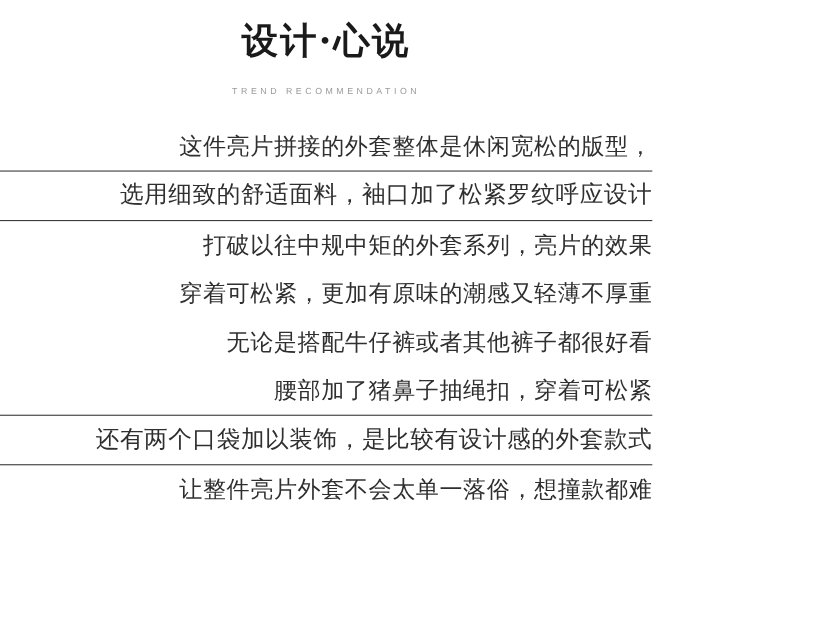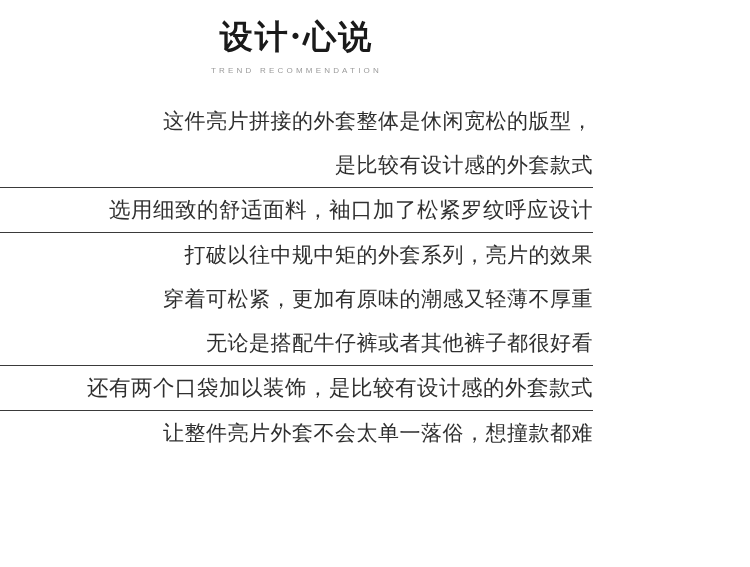--- a/index.html
+++ b/index.html
@@ -27,21 +27,21 @@
   }
   .header-title {
     font-family: "DejaVu Serif", "Liberation Serif", serif;
     font-size: 33px;
     font-weight: bold;
     letter-spacing: 2px;
     color: #1a1a1a;
     line-height: 1.3;
   }
   .header-sub {
-    margin-top: 7px;
+    margin-top: 19px;
     font-family: "Liberation Sans", sans-serif;
     font-size: 8px;
     letter-spacing: 3.2px;
     color: #9a9a9a;
     text-transform: uppercase;
   }
   .body-lines {
     margin-top: 24px;
     display: flex;
     flex-direction: column;
@@ -77,31 +77,31 @@
 
 <div class="page">
 
   <div class="header">
     <div class="header-title">设计·心说</div>
     <div class="header-sub">TREND RECOMMENDATION</div>
   </div>
 
   <div class="body-lines">
     <div class="line">这件亮片拼接的外套整体是休闲宽松的版型，</div>
-    <div class="line">是比较有设计感的外套款式</div>
     <div class="rule-wrap">
         <div class="rule"></div>
       </div>
     <div class="line wide">选用细致的舒适面料，袖口加了松紧罗纹呼应设计</div>
     <div class="rule-wrap">
         <div class="rule"></div>
       </div>
     <div class="line">打破以往中规中矩的外套系列，亮片的效果</div>
     <div class="line">穿着可松紧，更加有原味的潮感又轻薄不厚重</div>
     <div class="line">无论是搭配牛仔裤或者其他裤子都很好看</div>
+    <div class="line">腰部加了猪鼻子抽绳扣，穿着可松紧</div>
     <div class="rule-wrap">
         <div class="rule"></div>
       </div>
     <div class="line wide">还有两个口袋加以装饰，是比较有设计感的外套款式</div>
     <div class="rule-wrap">
         <div class="rule"></div>
       </div>
     <div class="line">让整件亮片外套不会太单一落俗，想撞款都难</div>
   </div>
 

